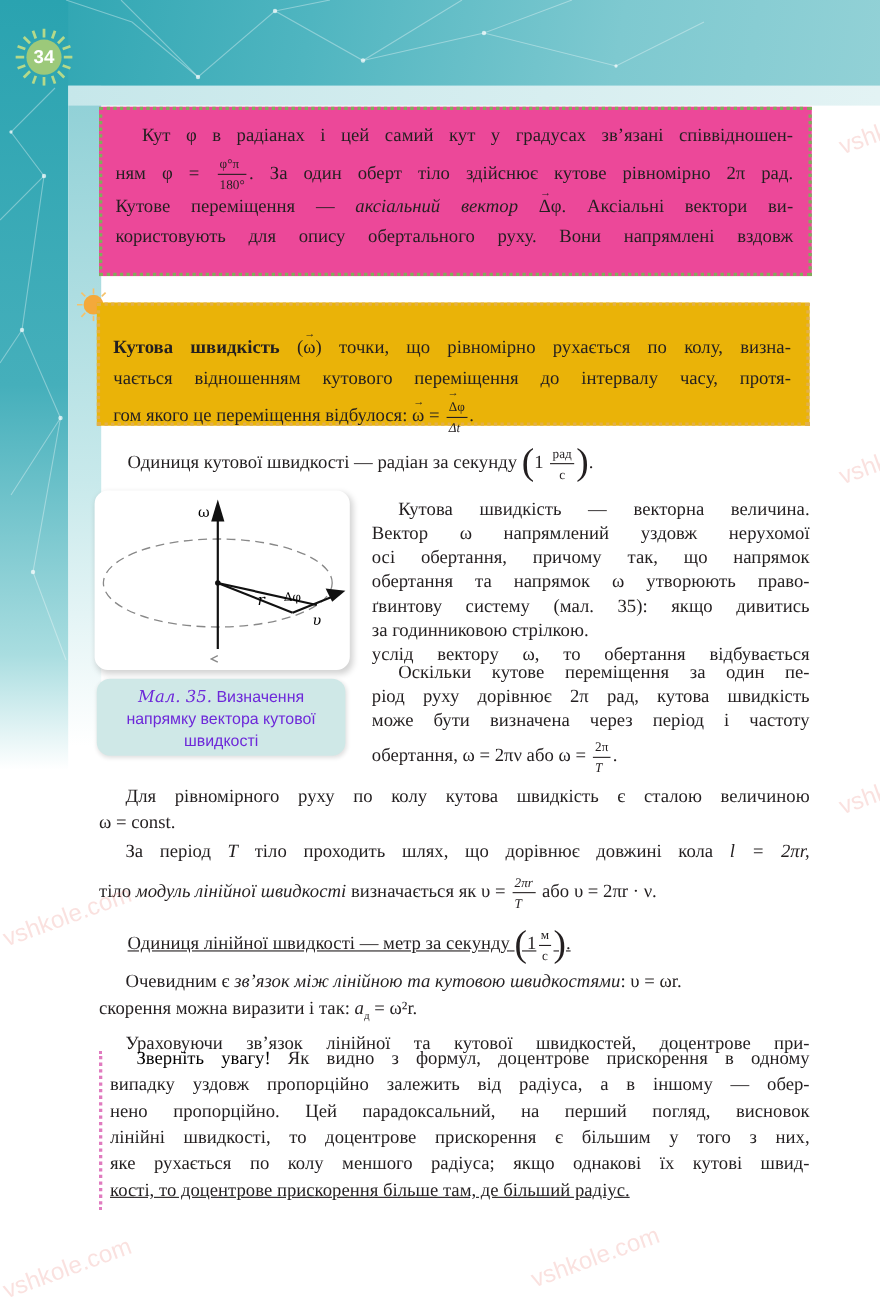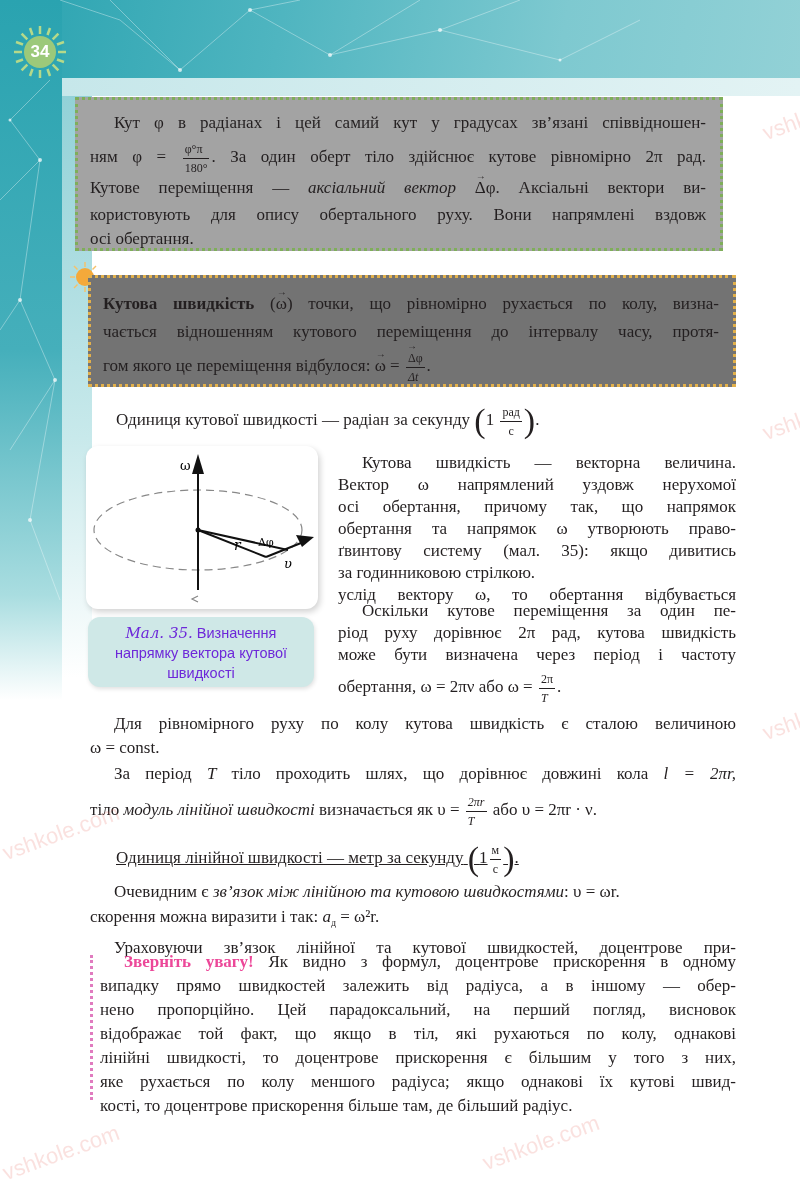--- a/index.html
+++ b/index.html
@@ -30,28 +30,28 @@
     position: absolute; left: 14px; top: 26px; width: 52px; height: 52px;
   }
   .page-num {
     position: absolute; left: 14px; top: 26px; width: 52px; height: 52px;
     line-height: 52px; text-align: center; color: #ffffff;
     font-family: "Liberation Sans", sans-serif; font-weight: bold; font-size: 17px;
   }
   .content { position: absolute; left: 0; top: 0; width: 800px; height: 1184px; }
   .txt { font-size: 17px; line-height: 27px; }
   .box-green {
-    position: absolute; left: 75px; top: 97px; width: 648px; height: 154px;
-    border: 3px dotted #7fae5a; background: #a3a3a3; box-sizing: border-box;
+    position: absolute; left: 90px; top: 97px; width: 648px; height: 154px;
+    border: 3px dotted #7fae5a; background: #ec4899; box-sizing: border-box;
     padding: 6px 14px 0 12px;
   }
   .box-yellow {
     position: absolute; left: 88px; top: 275px; width: 648px; height: 112px;
-    border: 3px dotted #e2b04b; background: #737373; box-sizing: border-box;
-    padding: 12px 14px 0 12px;
+    border: 3px dotted #e2b04b; background: #eab308; box-sizing: border-box;
+    padding: 24px 14px 0 12px;
   }
   .sun {
     position: absolute; left: 70px; top: 262px; width: 30px; height: 30px;
   }
   .indent { text-indent: 24px; }
   .frac {
     display: inline-block; vertical-align: middle; text-align: center;
     font-size: 12px; line-height: 18px; margin: 0 2px;
   }
   .frac .num { display: block; border-bottom: 1px solid #231f20; padding: 0 2px; }
@@ -75,21 +75,21 @@
     background: #cfe8e7; border-radius: 12px; box-sizing: border-box;
     padding: 6px 6px; text-align: center;
     font-family: "Liberation Sans", sans-serif; font-size: 14.5px; line-height: 20px; color: #6d28d9;
     box-shadow: 1px 2px 4px rgba(0,0,0,0.12);
   }
   .cap-label { font-style: italic; font-family: "DejaVu Serif", serif; font-size: 15px; }
   .attention-bar {
     position: absolute; left: 90px; top: 955px; width: 4px; height: 145px;
     border-left: 3px dotted #e07bbf;
   }
-  .attn { color: #ec4899; font-weight: bold; }
+  .attn { color: #000000; font-weight: normal; }
   .watermark {
     position: absolute; color: rgba(233,120,110,0.22);
     font-family: "Liberation Sans", sans-serif; font-size: 22px; transform: rotate(-20deg);
     pointer-events: none; white-space: nowrap;
   }
 </style>
 </head>
 <body>
 
 <div class="bg-top"></div>
@@ -151,21 +151,20 @@
     <div class="txt just indent" style="height:34px;line-height:34px;">Кут φ в радіанах і цей самий кут у градусах зв’язані співвідношен-</div>
     <div class="txt just" style="height:34px;line-height:34px;">
       <span>ням φ =</span>
       <span class="frac"><span class="num">φ°π</span><span class="den">180°</span></span><span>. За один оберт тіло здійснює кутове рівномірно 2π рад.</span>
     </div>
     <div class="txt just" style="height:28px;line-height:28px;">
       <span>Кутове переміщення — </span><i>аксіальний вектор</i>
       <span class="vec">Δφ</span><span>. Аксіальні вектори ви-</span>
     </div>
     <div class="txt just" style="height:26px;line-height:26px;">користовують для опису обертального руху. Вони напрямлені вздовж</div>
-    <div class="txt last" style="height:22px;line-height:22px;">осі обертання.</div>
   </div>
 
   <svg class="sun" viewBox="0 0 30 30">
     <g stroke="#f5c26b" stroke-width="1.5">
       <line x1="15" y1="0" x2="15" y2="5"></line>
         <line x1="15" y1="25" x2="15" y2="30"></line>
       <line x1="0" y1="15" x2="5" y2="15"></line>
         <line x1="25" y1="15" x2="30" y2="15"></line>
       <line x1="4" y1="4" x2="7.5" y2="7.5"></line>
         <line x1="22.5" y1="22.5" x2="26" y2="26"></line>
@@ -261,26 +260,25 @@
       <span>скорення можна виразити і так: </span><i>a</i><sub style="font-size:10px;">д</sub><span> = ω²r.</span>
     </div>
     <div class="txt just indent" style="line-height:24px;">Ураховуючи зв’язок лінійної та кутової швидкостей, доцентрове при-</div>
   </div>
 
   <div class="attention-bar"></div>
   <div class="abs" style="left:100px;top:950px;width:636px;">
     <div class="txt just indent" style="line-height:24px;">
       <span class="attn">Зверніть увагу!</span><span> Як видно з формул, доцентрове прискорення в одному</span>
     </div>
-    <div class="txt just" style="line-height:24px;">випадку прямо швидкостей залежить від радіуса, а в іншому — обер-</div>
+    <div class="txt just" style="line-height:24px;">випадку уздовж пропорційно залежить від радіуса, а в іншому — обер-</div>
     <div class="txt just" style="line-height:24px;">нено пропорційно. Цей парадоксальний, на перший погляд, висновок</div>
-    <div class="txt just" style="line-height:24px;">відображає той факт, що якщо в тіл, які рухаються по колу, однакові</div>
     <div class="txt just" style="line-height:24px;">лінійні швидкості, то доцентрове прискорення є більшим у того з них,</div>
     <div class="txt just" style="line-height:24px;">яке рухається по колу меншого радіуса; якщо однакові їх кутові швид-</div>
-    <div class="txt last" style="line-height:24px;">кості, то доцентрове прискорення більше там, де більший радіус.</div>
+    <div class="txt last" style="line-height:24px;text-decoration:underline;">кості, то доцентрове прискорення більше там, де більший радіус.</div>
   </div>
 
   <div class="watermark" style="left:760px;top:100px;">vshkole.com</div>
   <div class="watermark" style="left:760px;top:400px;">vshkole.com</div>
   <div class="watermark" style="left:760px;top:700px;">vshkole.com</div>
   <div class="watermark" style="left:0px;top:820px;">vshkole.com</div>
   <div class="watermark" style="left:0px;top:1140px;">vshkole.com</div>
   <div class="watermark" style="left:480px;top:1130px;">vshkole.com</div>
 </div>
 

